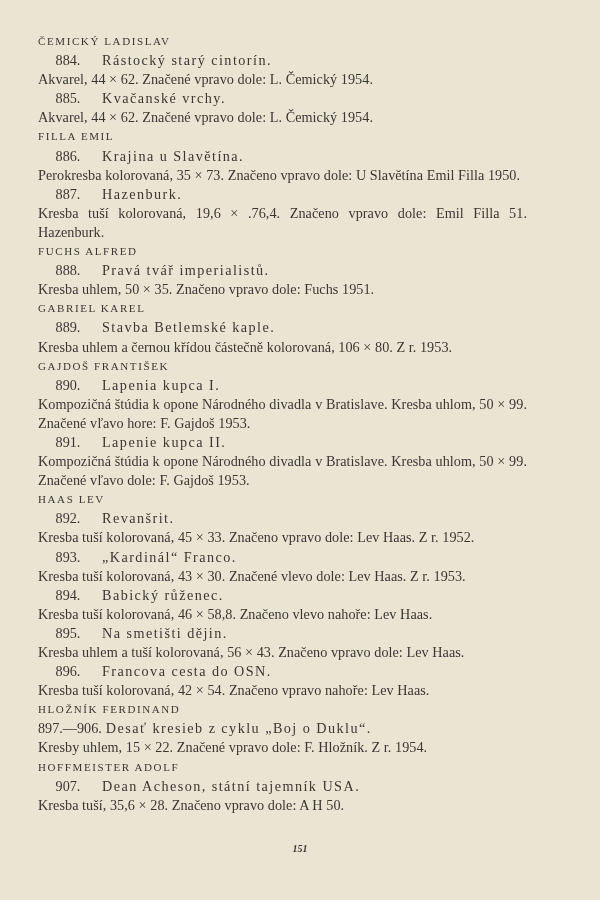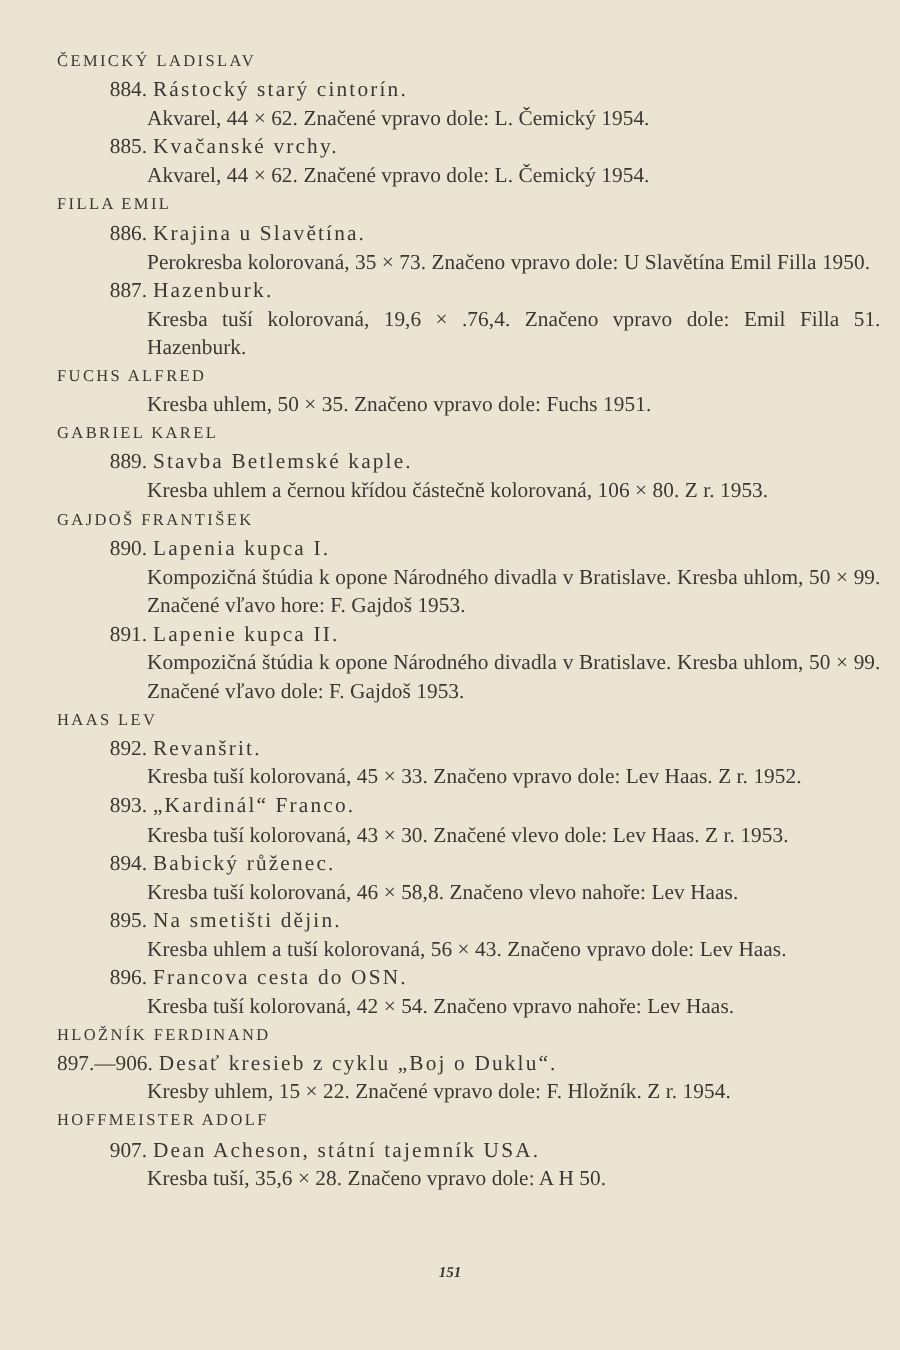--- a/index.html
+++ b/index.html
@@ -13,25 +13,25 @@
   .page {
     position: absolute; left: 38px; top: 32px; width: 550px;
     font-size: 14.2px; line-height: 19.1px;
   }
   .heading {
     letter-spacing: 1.6px; font-size: 11px;
     white-space: nowrap;
   }
   .entry { position: relative; }
   .title-line { white-space: nowrap; }
-  .num { display: inline-block; width: 60px; text-align: right; padding-right: 0px; }
+  .num { display: inline-block; width: 60px; text-align: center; padding-right: 0px; }
   .num.range { width: auto; text-align: right; }
   .title { letter-spacing: 1.45px; margin-left: 4px; }
   .desc {
-    margin-left: 60px; text-align: justify; text-align-last: left;
+    text-align: justify; text-align-last: left;
     width: 489px; letter-spacing: 0.05px;
   }
   .page-number {
     position: absolute; left: 0; right: 0; top: 843px; text-align: center;
     font-style: italic; font-weight: bold; font-size: 10px; color: #3a3733;
   }
 </style>
 </head>
 <body>
 
@@ -52,20 +52,21 @@
     <div class="title-line"><span class="num">886.</span><span class="title">Krajina u Slavětína.</span></div>
     <div class="desc">Perokresba kolorovaná, 35 × 73. Značeno vpravo dole: U Slavětína Emil Filla 1950.</div>
   </div>
   <div class="entry">
     <div class="title-line"><span class="num">887.</span><span class="title">Hazenburk.</span></div>
     <div class="desc">Kresba tuší kolorovaná, 19,6 × .76,4. Značeno vpravo dole: Emil Filla 51. Hazenburk.</div>
   </div>
 
   <div class="heading">FUCHS ALFRED</div>
   <div class="entry">
+    <div class="title-line"><span class="num">888.</span><span class="title">Pravá tvář imperialistů.</span></div>
     <div class="desc">Kresba uhlem, 50 × 35. Značeno vpravo dole: Fuchs 1951.</div>
   </div>
 
   <div class="heading">GABRIEL KAREL</div>
   <div class="entry">
     <div class="title-line"><span class="num">889.</span><span class="title">Stavba Betlemské kaple.</span></div>
     <div class="desc">Kresba uhlem a černou křídou částečně kolorovaná, 106 × 80. Z r. 1953.</div>
   </div>
 
   <div class="heading">GAJDOŠ FRANTIŠEK</div>

